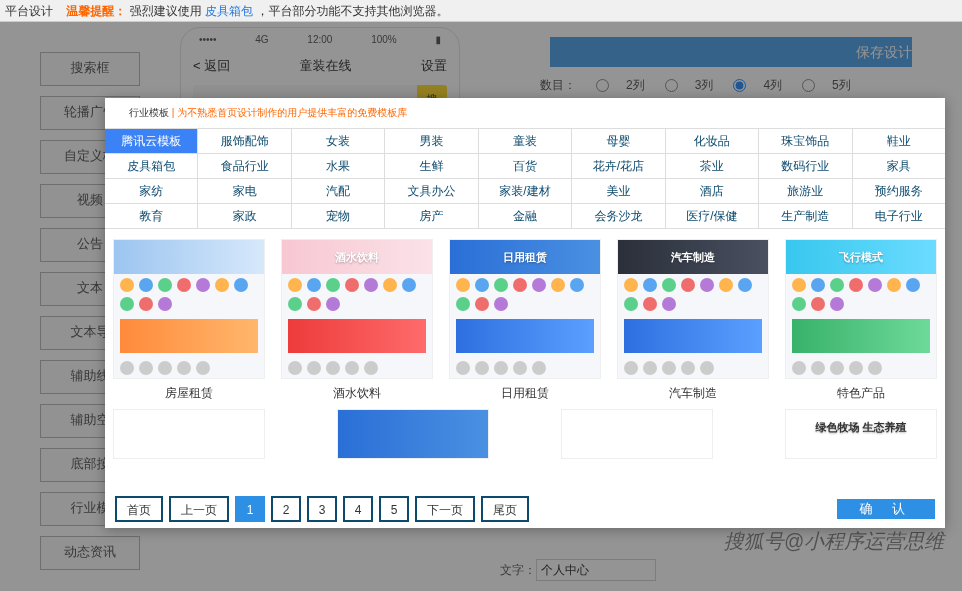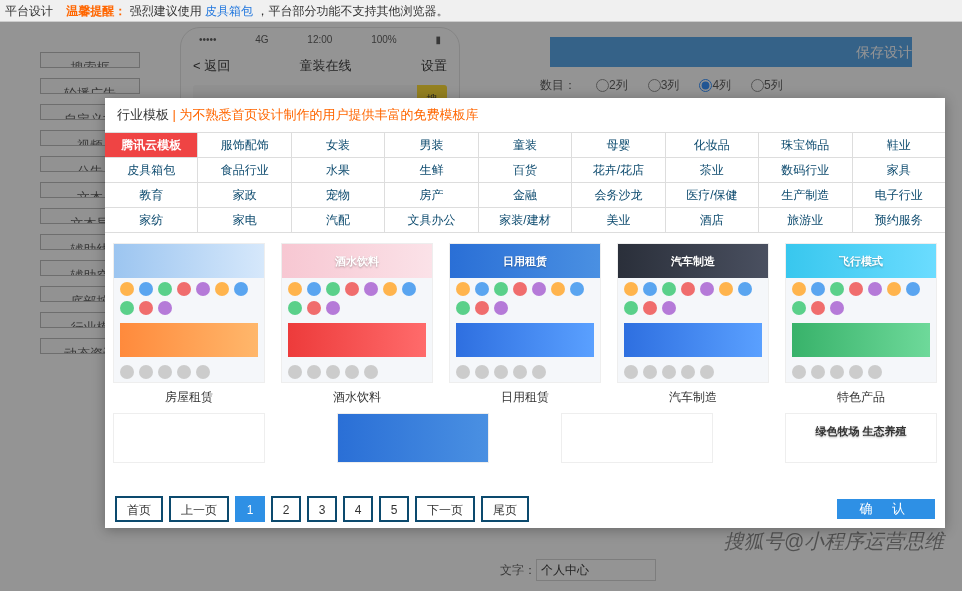--- a/index.html
+++ b/index.html
@@ -5,44 +5,44 @@
 *{box-sizing:border-box;margin:0;padding:0}
 body{font-family:"Microsoft YaHei",Arial,sans-serif;font-size:13px;background:#888;width:962px;height:591px;overflow:hidden;position:relative}
 .top-bar{background:#f0f0f0;height:22px;line-height:22px;padding:0 5px;border-bottom:1px solid #ccc;font-size:12px}
 .top-bar .t1{color:#333}
 .top-bar .t2{color:#f60;font-weight:bold;margin-left:10px}
 .top-bar .t3{color:#333}
 .top-bar .t4{color:#2277dd}
 .top-bar .t5{color:#333}
 .bg-layer{position:absolute;top:22px;left:0;right:0;bottom:0;background:#fff}
 .side-col{position:absolute;left:40px;top:30px;width:100px}
-.side-btn{border:1px solid #aaa;background:#fafafa;height:16px;line-height:30px;text-align:center;margin-bottom:10px;font-size:13px;color:#333;overflow:hidden;white-space:nowrap}
+.side-btn{border:1px solid #aaa;background:#fafafa;height:34px;line-height:30px;text-align:center;margin-bottom:10px;font-size:13px;color:#333;overflow:hidden;white-space:nowrap}
 .phone-mock{position:absolute;left:180px;top:5px;width:280px;height:460px;background:#fff;border:1px solid #ddd;border-radius:20px}
 .phone-status{display:flex;justify-content:space-between;padding:6px 18px;font-size:10px;color:#333}
 .phone-header{display:flex;justify-content:space-between;align-items:center;padding:6px 12px;font-size:13px}
 .phone-search{margin:4px 12px;background:#f5f5f5;height:28px;border-radius:3px;position:relative}
 .phone-search .sb{position:absolute;right:0;top:0;width:30px;height:28px;background:#ffd400;border-radius:0 3px 3px 0;display:flex;align-items:center;justify-content:center;font-size:11px}
 .right-panel{position:absolute;left:500px;right:0;top:5px;bottom:0;background:#fff;padding:10px}
 .save-btn{background:#2e90e5;color:#fff;height:30px;line-height:30px;text-align:right;margin:0 40px 10px;font-size:14px}
 .col-radios{display:flex;gap:20px;margin-left:30px;color:#333;font-size:12px}
-.col-radios label{display:flex;align-items:center;gap:0}
+.col-radios label{display:flex;align-items:center;gap:17px}
 .bottom-form{position:absolute;bottom:10px;left:500px;font-size:12px;color:#333}
 .bottom-form .row{margin-top:8px;display:flex;align-items:center}
 .bottom-form select,.bottom-form input{height:22px;border:1px solid #ccc;padding:0 4px;width:120px;font-size:12px}
 .wm{position:absolute;right:18px;bottom:36px;font-size:20px;color:rgba(0,0,0,.45);font-style:italic;font-weight:500;z-index:30;pointer-events:none}
 .modal-mask{position:absolute;top:22px;left:0;right:0;bottom:0;background:rgba(60,60,60,.55);z-index:10}
 .modal{position:absolute;left:105px;top:98px;width:840px;height:430px;background:#fff;z-index:20;box-shadow:0 2px 12px rgba(0,0,0,.3);display:flex;flex-direction:column}
-.modal-title{padding:8px 12px;font-size:13px}
+.modal-title{padding:8px 24px;font-size:10px}
 .modal-title .mt1{color:#333}
 .modal-title .mt2{color:#f60}
 .cat-grid{border-top:1px solid #ddd}
 .cat-row{display:flex;border-bottom:1px solid #ddd}
 .cat-cell{flex:1;text-align:center;height:24px;line-height:24px;font-size:12px;border-right:1px solid #ddd;color:#0c4a6e;cursor:pointer;white-space:nowrap;overflow:hidden}
 .cat-cell:last-child{border-right:none}
-.cat-cell.active{background:#ef4444;color:#fff;font-weight:bold}
+.cat-cell.active{background:#3b82f6;color:#fff;font-weight:normal}
 .tpl-area{flex:1;overflow:hidden;padding:10px 8px 0}
 .tpl-row{display:flex;gap:12px;justify-content:space-between;margin-bottom:8px}
 .tpl-card{width:152px}
 .tpl-thumb{width:152px;height:140px;background:#f5f7fa;border:1px solid #eee;position:relative;overflow:hidden}
 .tpl-name{text-align:center;font-size:12px;color:#333;margin-top:6px;height:16px}
 .tpl-thumb.half{height:50px}
 .modal-footer{display:flex;align-items:center;padding:6px 10px;gap:6px;border-top:0}
 .pg-btn{border:2px solid #0c4a6e;background:#fff;height:26px;line-height:24px;padding:0 10px;font-size:12px;color:#333;cursor:pointer}
 .pg-btn.num{width:30px;padding:0;text-align:center}
 .pg-btn.active{background:#2e90e5;color:#fff;border-color:#2e90e5}
@@ -165,40 +165,40 @@
         <div class="cat-cell">食品行业</div>
         <div class="cat-cell">水果</div>
         <div class="cat-cell">生鲜</div>
         <div class="cat-cell">百货</div>
         <div class="cat-cell">花卉/花店</div>
         <div class="cat-cell">茶业</div>
         <div class="cat-cell">数码行业</div>
         <div class="cat-cell">家具</div>
       </div>
       <div class="cat-row">
+        <div class="cat-cell">家纺</div>
+        <div class="cat-cell">家电</div>
+        <div class="cat-cell">汽配</div>
+        <div class="cat-cell">文具办公</div>
+        <div class="cat-cell">家装/建材</div>
+        <div class="cat-cell">美业</div>
+        <div class="cat-cell">酒店</div>
+        <div class="cat-cell">旅游业</div>
+        <div class="cat-cell">预约服务</div>
+      </div>
+      <div class="cat-row">
         <div class="cat-cell">教育</div>
         <div class="cat-cell">家政</div>
         <div class="cat-cell">宠物</div>
         <div class="cat-cell">房产</div>
         <div class="cat-cell">金融</div>
         <div class="cat-cell">会务沙龙</div>
         <div class="cat-cell">医疗/保健</div>
         <div class="cat-cell">生产制造</div>
         <div class="cat-cell">电子行业</div>
-      </div>
-      <div class="cat-row">
-        <div class="cat-cell">家纺</div>
-        <div class="cat-cell">家电</div>
-        <div class="cat-cell">汽配</div>
-        <div class="cat-cell">文具办公</div>
-        <div class="cat-cell">家装/建材</div>
-        <div class="cat-cell">美业</div>
-        <div class="cat-cell">酒店</div>
-        <div class="cat-cell">旅游业</div>
-        <div class="cat-cell">预约服务</div>
       </div>
     </div>
 
   <div class="tpl-area">
     <div class="tpl-row" id="tpl-row1">
         <div class="tpl-card">
           <div class="tpl-thumb">
     <div class="th-banner b-blue">
               <div class="th-label"></div>
             </div>

